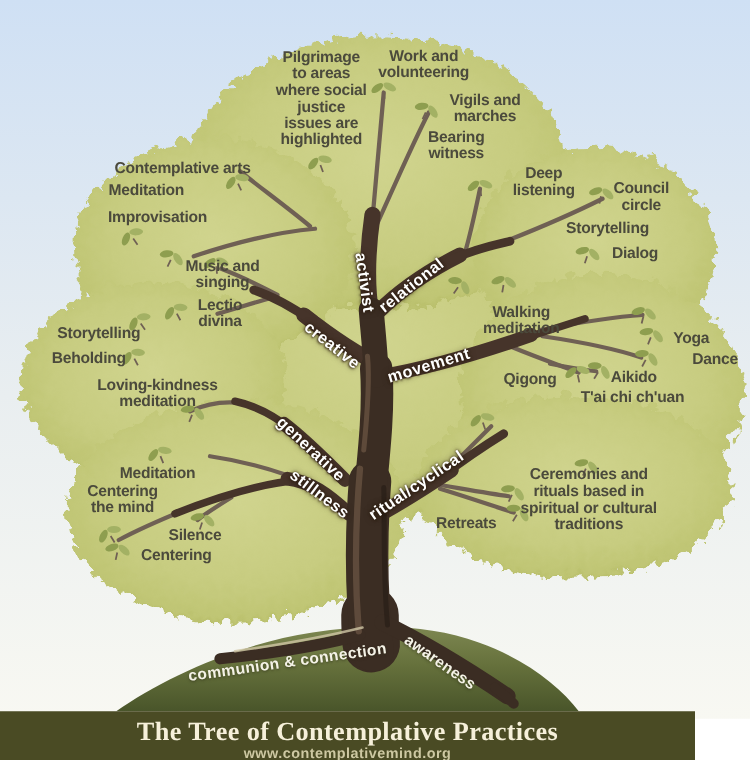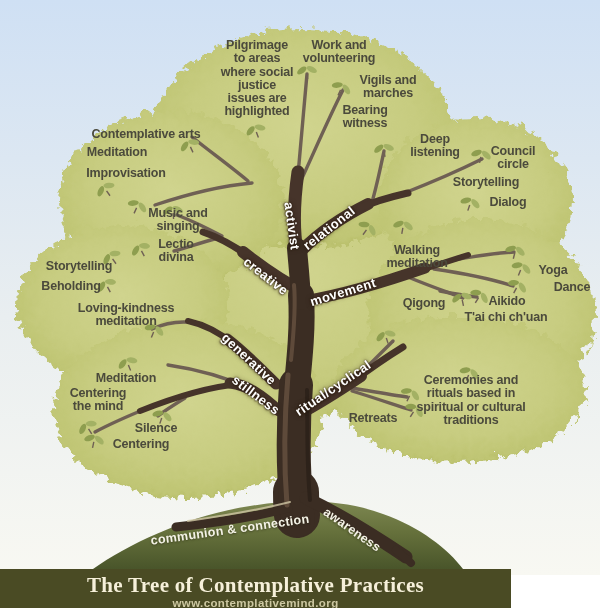--- a/index.html
+++ b/index.html
@@ -16,21 +16,21 @@
     font:bold 13px/1 "Liberation Sans",sans-serif;color:#ffffff;letter-spacing:.4px;
     white-space:nowrap;
     text-shadow:0 0 2px rgba(46,30,16,.9),0 0 5px rgba(46,30,16,.65),0 1px 2px rgba(46,30,16,.7);
   }
   .root-label{
     position:absolute;transform:translate(-50%,-50%) rotate(var(--r,0deg));
     font:bold 12.5px/1 "Liberation Sans",sans-serif;color:#f4f2e6;letter-spacing:.3px;
     white-space:nowrap;text-shadow:0 1px 2px rgba(40,40,20,.55);
   }
   .titlebar{
-    position:absolute;left:0;top:569px;width:511px;height:39px;background:#4a4b24;
+    position:absolute;left:0;top:569px;width:556px;height:39px;background:#4a4b24;
     text-align:center;
   }
   .titlebar .title{
     margin-top:5px;font:bold 21px/1.1 "Liberation Serif",serif;color:#f6f0da;letter-spacing:.3px;
   }
   .titlebar .url{
     margin-top:1px;font:bold 11.5px/1 "Liberation Sans",sans-serif;color:#cdc8a2;letter-spacing:.4px;
   }
 </style>
 </head>

